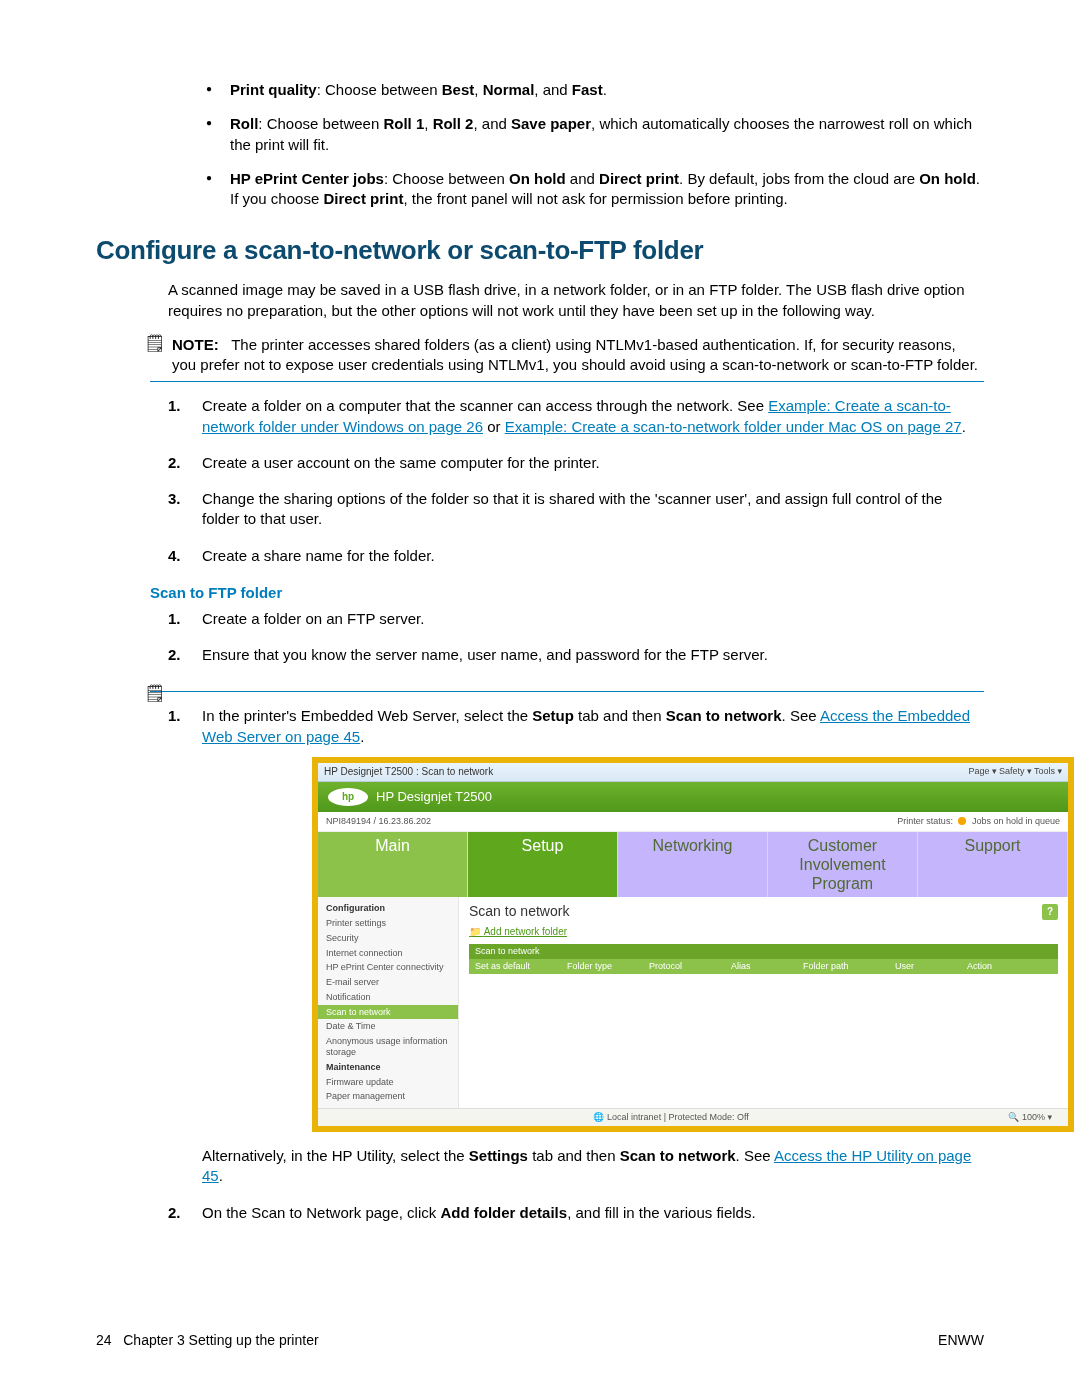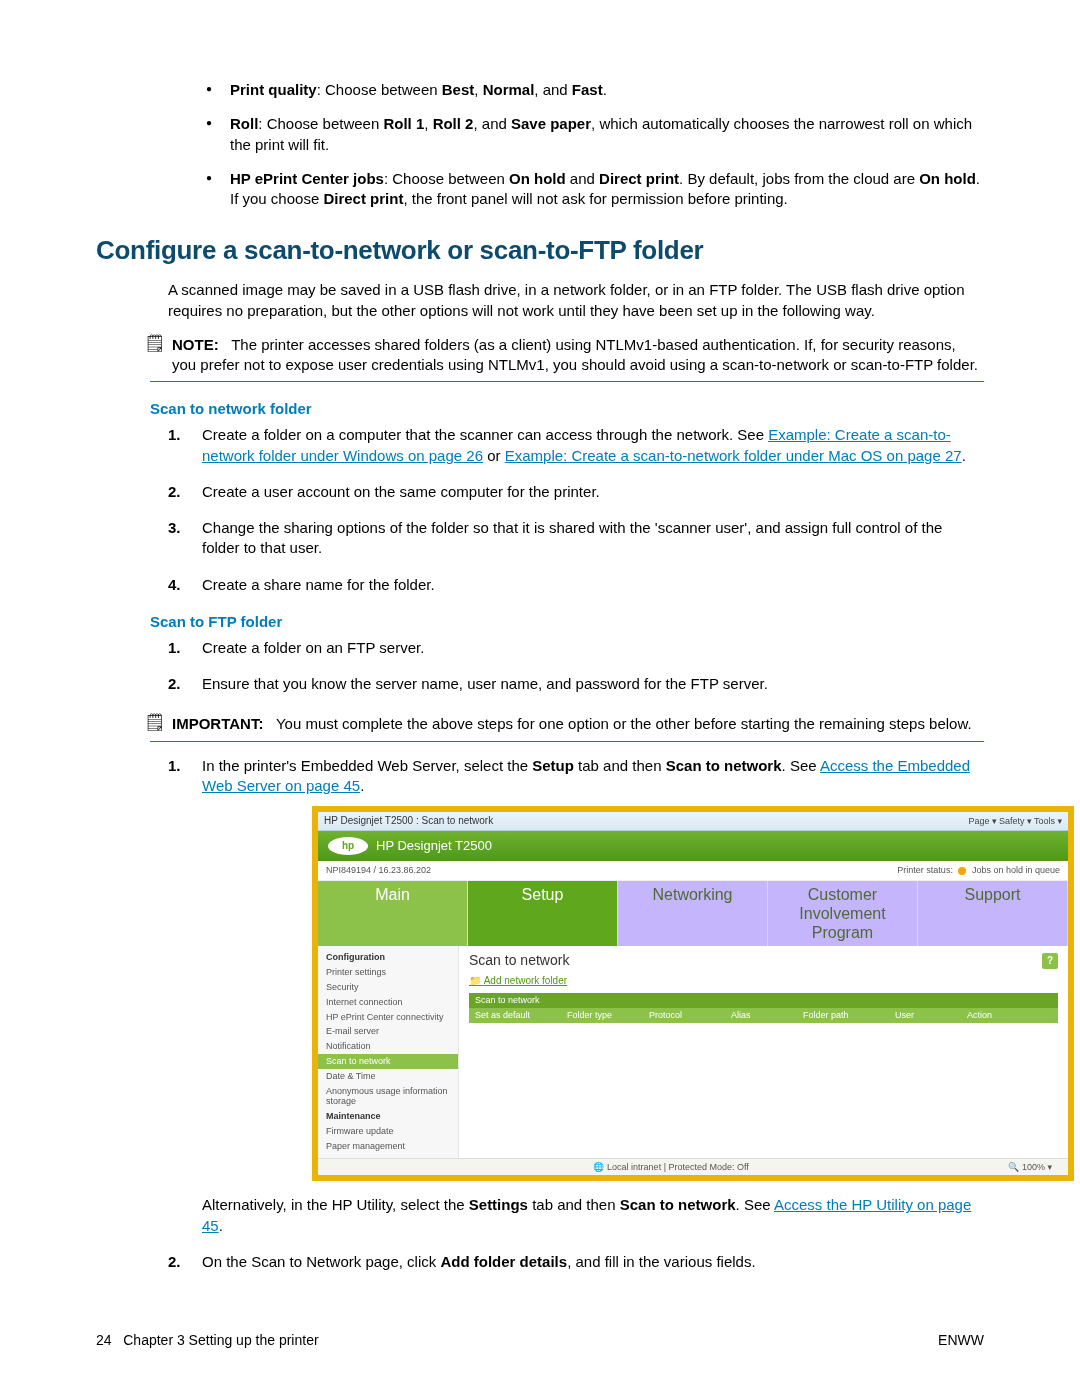--- a/index.html
+++ b/index.html
@@ -234,44 +234,39 @@
   <p class="para">A scanned image may be saved in a USB flash drive, in a network folder, or in an FTP folder. The USB flash drive option requires no preparation, but the other options will not work until they have been set up in the following way.</p>
 
   <div class="note-block">
     <span class="note-icon">🗒</span>
     <div class="note-inner">
       <span class="note-label">NOTE:</span>
       <span class="note-text">&nbsp;&nbsp;</span><span>The printer accesses shared folders (as a client) using NTLMv1-based authentication. If, for security reasons, you prefer not to expose user credentials using NTLMv1, you should avoid using a scan-to-network or scan-to-FTP folder.</span>
     </div>
   </div>
 
-  <h4 class="sub-title">Scan to network folder</h4>
 
   <ol class="steps">
     <li>
       <span>Create a folder on a computer that the scanner can access through the network. See </span><a href="#" class="doc-link">Example: Create a scan-to-network folder under Windows on page 26</a><span> or </span><a href="#" class="doc-link">Example: Create a scan-to-network folder under Mac OS on page 27</a><span>.</span>
     </li>
     <li>Create a user account on the same computer for the printer.</li>
     <li>Change the sharing options of the folder so that it is shared with the 'scanner user', and assign full control of the folder to that user.</li>
     <li>Create a share name for the folder.</li>
   </ol>
 
   <h4 class="sub-title">Scan to FTP folder</h4>
 
   <ol class="steps">
     <li>Create a folder on an FTP server.</li>
     <li>Ensure that you know the server name, user name, and password for the FTP server.</li>
   </ol>
 
   <div class="note-block">
     <span class="note-icon">🗒</span>
-    <div class="note-inner">
-      <span class="note-label">IMPORTANT:</span>
-      <span>&nbsp;&nbsp;</span><span>You must complete the above steps for one option or the other before starting the remaining steps below.</span>
-    </div>
   </div>
 
   <ol class="steps">
     <li>
       <span>In the printer's Embedded Web Server, select the </span><span class="b">Setup</span><span> tab and then </span><span class="b">Scan to network</span><span>. See </span><a href="#" class="doc-link">Access the Embedded Web Server on page 45</a><span>.</span>
 
       
       <div class="screenshot">
         <div class="ss-title">
           <span>HP Designjet T2500 : Scan to network</span>

